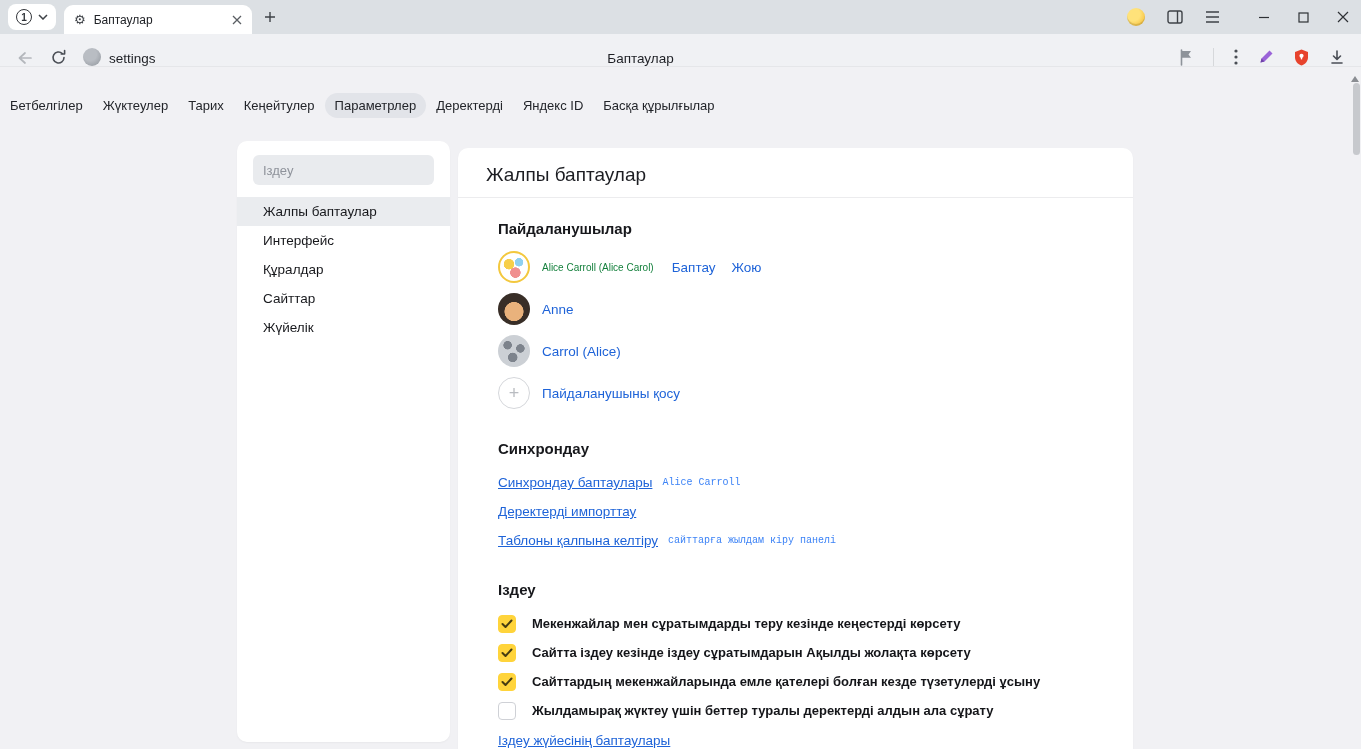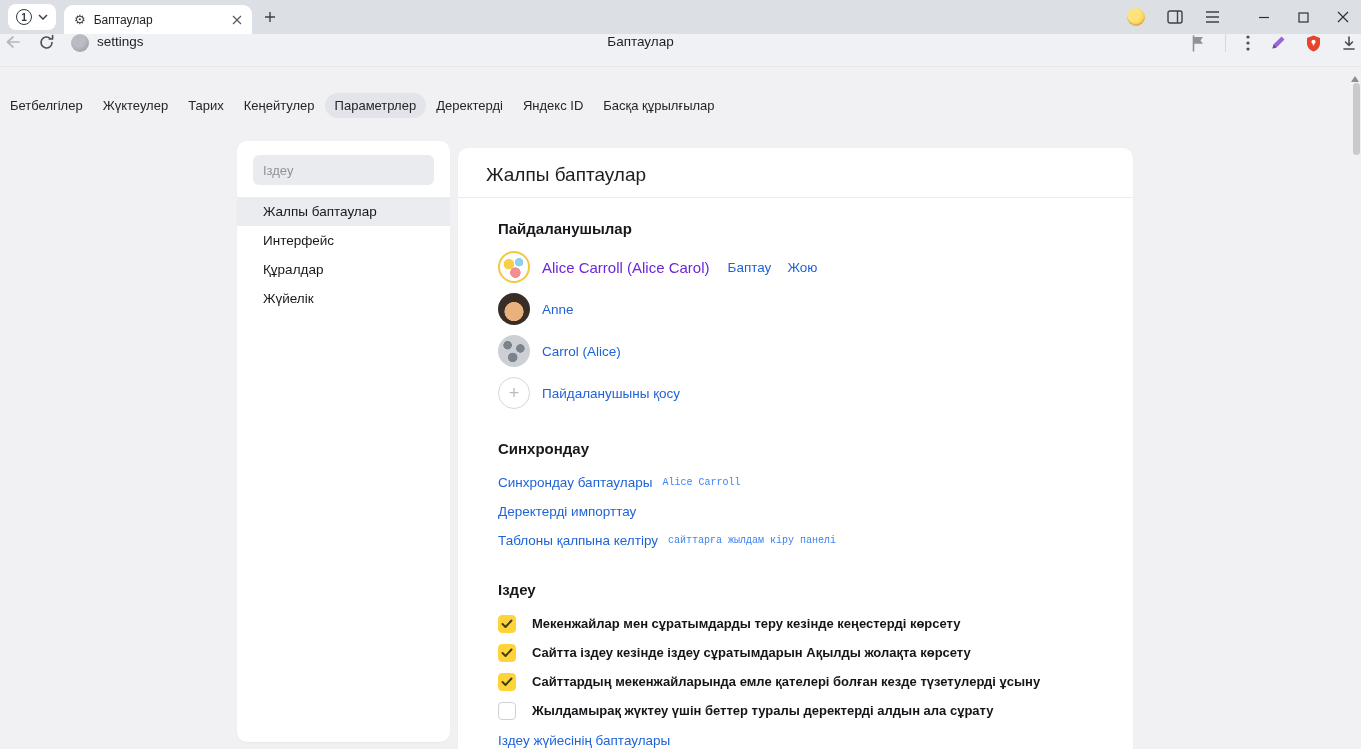--- a/index.html
+++ b/index.html
@@ -15,21 +15,21 @@
   .tab-gear{font-size:13px;color:#3e4247;line-height:1;}
   .tab-title{flex:1;font-size:12px;color:#202227;white-space:nowrap;overflow:hidden;}
   .tab-close{display:flex;align-items:center;cursor:pointer;}
   .new-tab{margin-left:12px;display:flex;align-items:center;cursor:pointer;}
   .tabbar-right{margin-left:auto;display:flex;align-items:center;gap:22px;}
   .mini-avatar{width:18px;height:18px;border-radius:50%;background:radial-gradient(circle at 35% 35%,#ffe27a 0 40%,#f2b322 100%);box-shadow:inset 0 -2px 0 rgba(0,0,0,.12);cursor:pointer;}
   .win-controls{display:flex;align-items:center;gap:28px;margin-left:16px;padding-right:4px;}
   .icon-btn{display:flex;align-items:center;cursor:pointer;}
 
   
-  .toolbar{height:33px;background:#f0f1f4;border-bottom:1px solid #e5e6e9;display:flex;align-items:flex-start;padding:0 4px;position:relative;}
+  .toolbar{height:33px;background:#f0f1f4;border-bottom:1px solid #e5e6e9;display:flex;align-items:flex-end;padding:0 16px;position:relative;}
   .tb-back{margin-right:16px;}
   .tb-reload{margin-right:16px;}
   .favicon{width:18px;height:18px;border-radius:50%;background:radial-gradient(circle at 40% 35%,#b9bdc3 0 40%,#8f949b 100%);margin-right:8px;flex:0 0 auto;}
   .url-text{font-size:13.5px;color:#1d1f24;cursor:text;}
   .toolbar-title{position:absolute;left:calc(50% - 40px);transform:translateX(-50%);font-size:13.5px;color:#1d1f24;}
   .toolbar-right{margin-left:auto;display:flex;align-items:center;gap:20px;}
   .tb-divider{width:1px;height:18px;background:#d6d8db;}
 
   
   .page{position:relative;height:682px;background:#f1f1f4;}
@@ -62,23 +62,23 @@
     radial-gradient(circle at 68% 33%,#8fd0f0 0 4px,transparent 4.5px),
     radial-gradient(circle at 55% 70%,#f09090 0 5px,transparent 5.5px),
     #fff;}
   .avatar-anne{background:radial-gradient(circle at 50% 58%,#e9b27c 0 38%,#382e27 40%);}
   .avatar-carrol{background:
     radial-gradient(circle at 30% 32%,#7d838c 0 4px,transparent 4.5px),
     radial-gradient(circle at 70% 42%,#7d838c 0 4px,transparent 4.5px),
     radial-gradient(circle at 46% 70%,#7d838c 0 4.5px,transparent 5px),
     #ccd0d5;}
   .avatar-add{border:1.5px solid #d5d7db;background:#fff;display:flex;align-items:center;justify-content:center;color:#b9bcc1;font-size:18px;line-height:1;}
-  .user-name{font-size:15px;color:#6d28d9;}
+  .user-name{font-size:10px;color:#15803d;}
   .link{font-size:13.5px;color:var(--accent);cursor:pointer;text-decoration:none;white-space:nowrap;}
-  .link-u{}
+  .link-u{text-decoration:underline;}
   .row-links{display:flex;gap:16px;margin-left:6px;}
 
   .sync-row{display:flex;align-items:center;gap:10px;height:29px;}
   .sync-rows{margin-top:10px;}
   .note{font-size:10px;color:#3b82f6;font-family:Liberation Mono, monospace;}
 
   .check-rows{margin-top:10px;}
   .check-row{display:flex;align-items:center;gap:16px;height:29px;}
   .checkbox{width:18px;height:18px;border-radius:4px;background:#fff;border:1px solid #cfd1d6;display:flex;align-items:center;justify-content:center;flex:0 0 auto;cursor:pointer;}
   .checkbox .mark{display:none;}
@@ -212,20 +212,21 @@
     <a class="nav-item">Яндекс ID</a>
     <a class="nav-item">Басқа құрылғылар</a>
   </nav>
 
   <aside class="card sidebar">
     <input class="side-search" type="text" placeholder="Іздеу" style="">
     <div class="side-list">
       <div class="side-item active">Жалпы баптаулар</div>
       <div class="side-item">Интерфейс</div>
       <div class="side-item">Құралдар</div>
+      <div class="side-item">Сайттар</div>
       <div class="side-item">Жүйелік</div>
     </div>
   </aside>
 
   <main class="card main">
     <div class="main-header">
       <h1>Жалпы баптаулар</h1>
     </div>
     <div class="main-body">
 

